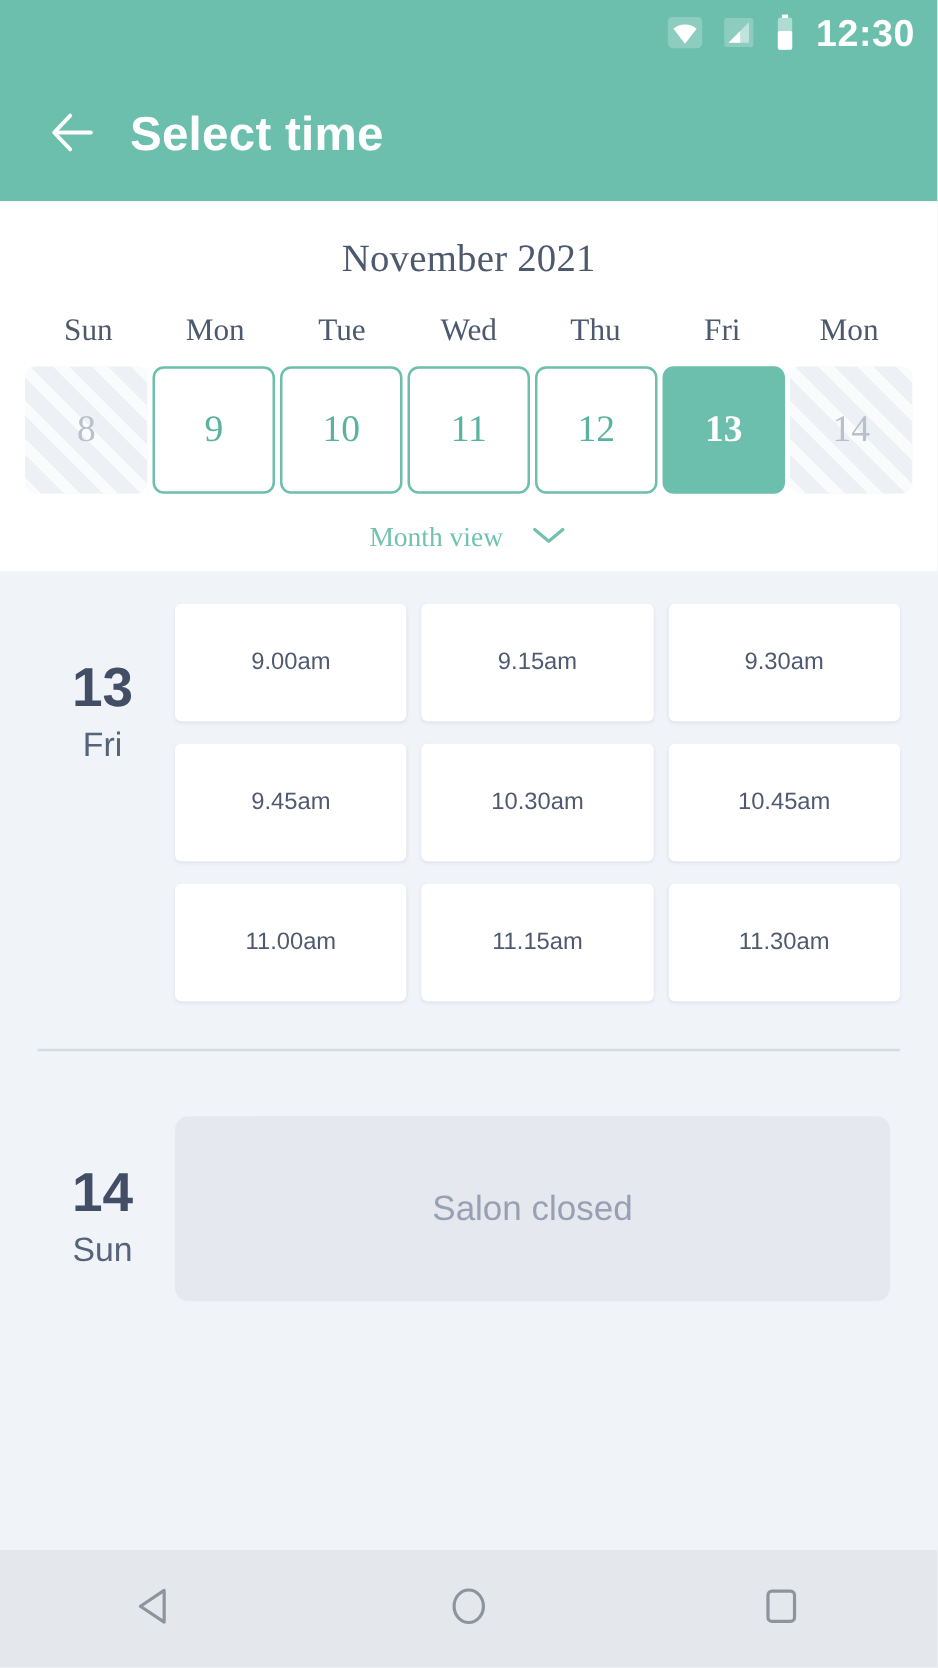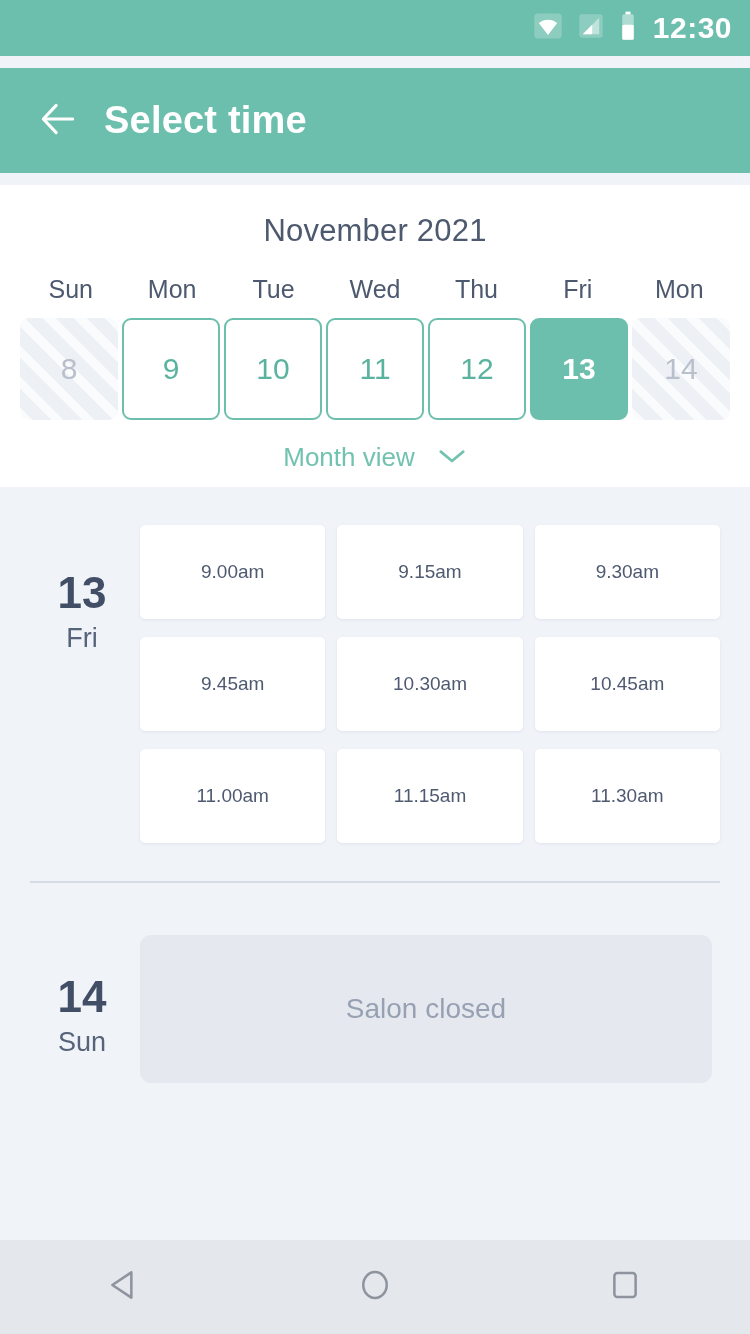--- a/index.html
+++ b/index.html
@@ -12,21 +12,20 @@
     background: #F0F3F8;
   }
 
   .phone {
     position: relative;
     width: 750px;
     height: 1334px;
     background: #F0F3F8;
     display: flex;
     flex-direction: column;
-    gap: 12px;
   }
 
   
   .statusbar {
     height: 56px;
     background: #6CBFAD;
     display: flex;
     align-items: center;
     justify-content: flex-end;
     padding-right: 18px;
@@ -73,20 +72,21 @@
     margin-left: 20px;
     letter-spacing: 0.2px;
   }
 
   
   .calendar {
     background: #FFFFFF;
     flex: none;
     padding-top: 28px;
     padding-bottom: 14px;
+    font-family: Liberation Serif, serif;
   }
   .cal-title {
     text-align: center;
     font-size: 31px;
     color: #4D596F;
     letter-spacing: 0.2px;
     margin-bottom: 26px;
   }
   .weekdays {
     display: grid;
@@ -141,21 +141,21 @@
   .monthview-row {
     display: flex;
     align-items: center;
     justify-content: center;
     margin-top: 22px;
     gap: 22px;
     cursor: pointer;
   }
   .monthview-label {
     color: #72C2B0;
-    font-size: 26px;
+    font-size: 22px;
   }
 
   
   .slots-area {
     flex: 1 1 auto;
     background: #F0F3F8;
     overflow: hidden;
     position: relative;
   }
 

